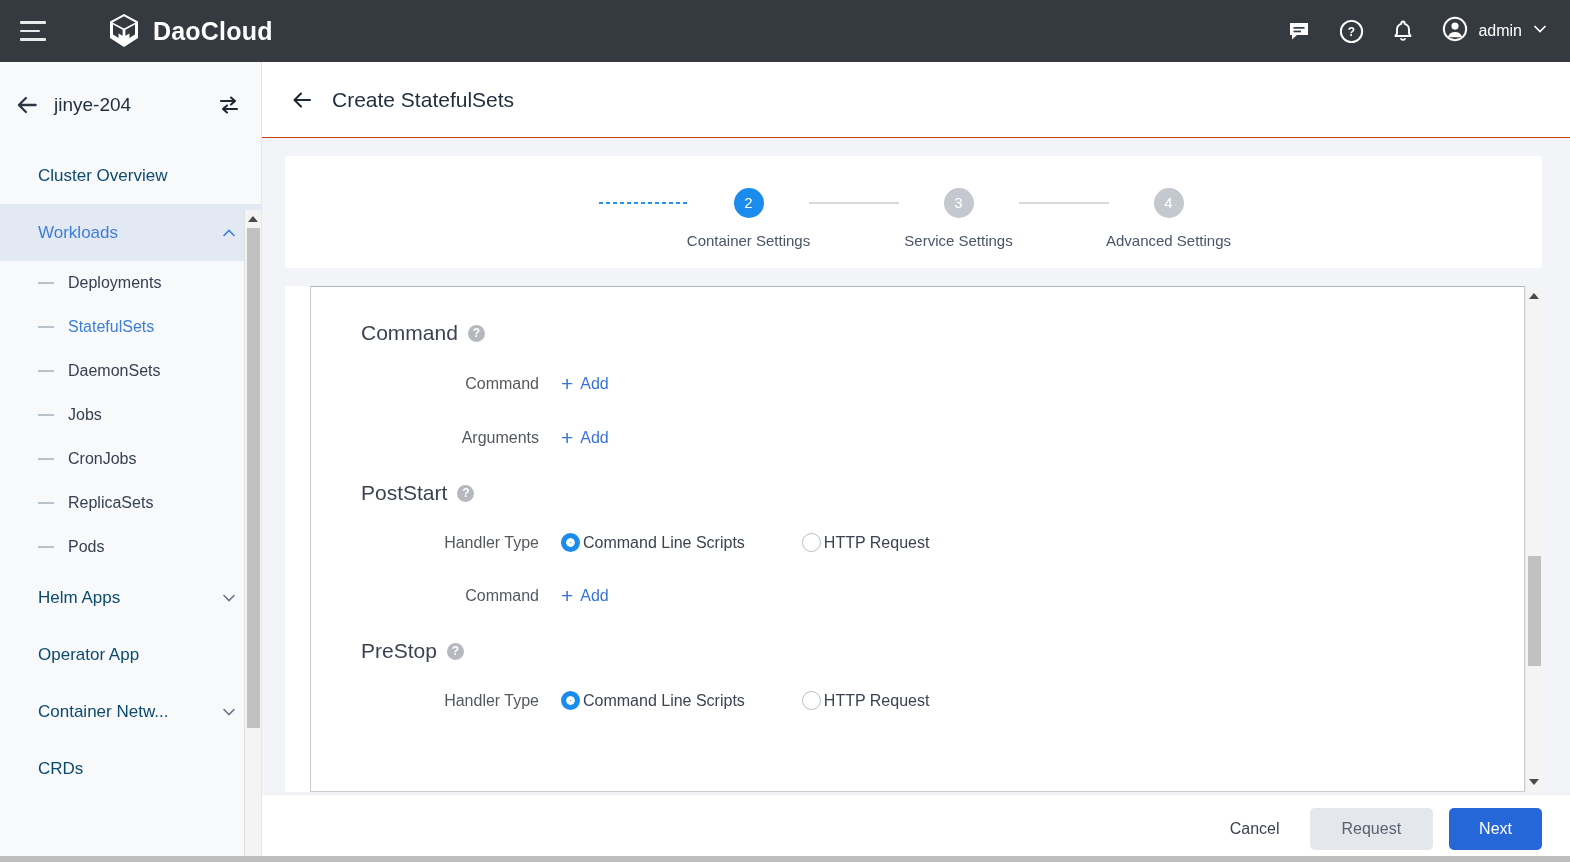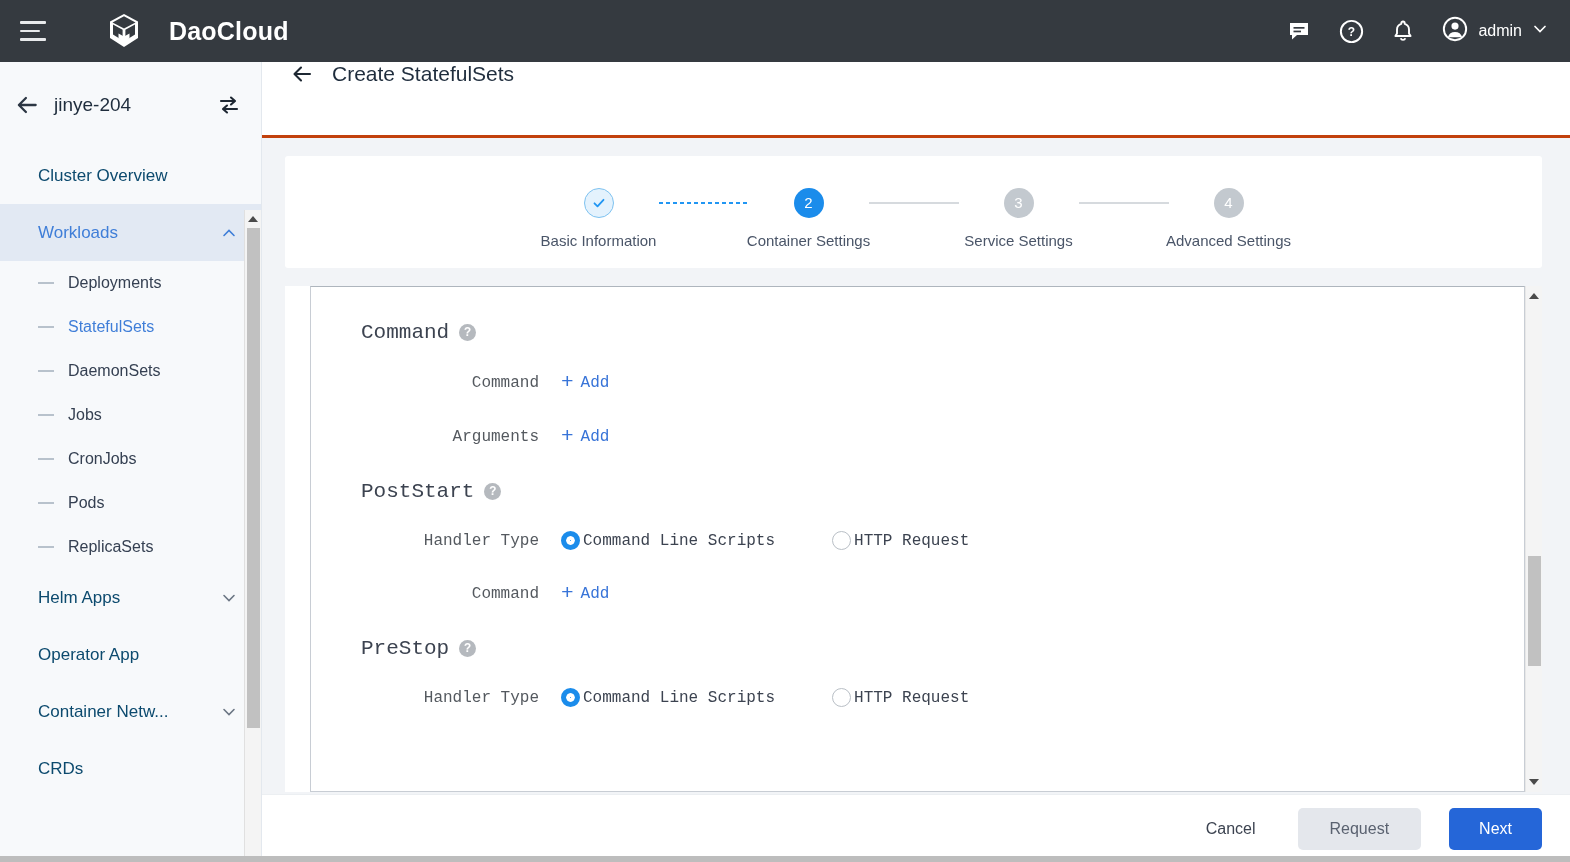--- a/index.html
+++ b/index.html
@@ -22,21 +22,21 @@
     display: flex; flex-direction: column; justify-content: center;
     align-items: flex-start; gap: 6px; cursor: pointer;
   }
   .hamburger i { display:block; height: 2.5px; background: #e8eaec; border-radius: 1px; }
   .hamburger i:nth-child(1){ width: 26px; }
   .hamburger i:nth-child(2){ width: 20px; }
   .hamburger i:nth-child(3){ width: 26px; }
 
   .brand { display: flex; align-items: center; gap: 12px; margin-left: 55px; }
   .brand-logo { width: 34px; height: 36px; }
-  .brand-name { color: #ffffff; font-size: 25px; font-weight: bold; letter-spacing: .2px; margin-left: 16px; }
+  .brand-name { color: #ffffff; font-size: 25px; font-weight: bold; letter-spacing: .2px; }
 
   .topbar-right {
     margin-left: auto; margin-right: 22px;
     display: flex; align-items: center; gap: 26px;
   }
   .tb-icon { width: 26px; height: 26px; display:flex; align-items:center; justify-content:center; cursor:pointer; }
   .user-chip { display:flex; align-items:center; gap: 10px; cursor:pointer; }
   .user-name { color: #ffffff; font-size: 16px; }
 
   
@@ -86,22 +86,22 @@
   }
 
   
   .main {
     position: absolute; top: 62px; left: 262px;
     width: 1308px; height: 800px;
     background: #f2f4f7;
   }
   .page-head {
     height: 76px; background: #ffffff;
-    display:flex; align-items:flex-start; gap: 18px; padding-left: 28px;
-    border-bottom: 3px solid #c2410c;
+    display:flex; align-items:center; gap: 18px; padding-left: 28px;
+    border-bottom: 1px solid #c2410c;
   }
   .ph-back { width: 24px; height: 24px; cursor:pointer; }
   .ph-title { font-size: 21px; color: #1f2d3d; }
 
   
   .step-card {
     margin: 18px 28px 0 23px;
     background: #ffffff; border-radius: 3px;
     height: 112px; display:flex; align-items:center; justify-content:center;
   }
@@ -127,21 +127,21 @@
   .form-card {
     margin: 18px 28px 0 23px;
     background: #ffffff;
     height: 506px; position: relative;
   }
   .form-panel {
     position:absolute; top: 0; left: 25px; right: 17px; bottom: 0;
     border: 1px solid #c8cdd4; border-top: 1px solid #aeb5bd;
     background:#fff; overflow:hidden;
   }
-  .form-inner { padding: 34px 0 0 50px; font-family: Liberation Mono, monospace; }
+  .form-inner { padding: 34px 0 0 50px; }
 
   .sec-title {
     display:flex; align-items:center; gap: 10px;
     font-size: 21px; color:#3c4350; margin-bottom: 28px;
   }
   .help-icon {
     width: 17px; height: 17px; border-radius:50%; background:#b5b9be;
     color:#fff; font-size: 12px; font-weight:bold;
     display:flex; align-items:center; justify-content:center; cursor:pointer;
   }
@@ -179,21 +179,21 @@
   .fc-thumb {
     position:absolute; left: 2px; top: 270px; width: 13px; height: 110px;
     background:#c1c1c1; cursor:pointer;
   }
 
   
   .footer {
     position:absolute; bottom: 0; left: 262px;
     width: 1308px; height: 68px; background:#ffffff;
     display:flex; align-items:center; justify-content:flex-end;
-    gap: 28px; padding-right: 28px;
+    gap: 16px; padding-right: 28px;
     border-top: 1px solid #eceff2;
   }
   .btn { border-radius: 5px; font-size: 16px; cursor:pointer; border:none; }
   .btn-text { background:transparent; color:#3c4350; padding: 11px 14px; }
   .btn-grey { background:#e4e7ec; color:#5a6270; padding: 12px 32px; }
   .btn-blue { background:#2566d8; color:#ffffff; padding: 12px 30px; }
 
   
   .win-hscroll {
     position:absolute; bottom: 0; left: 0; width: 1570px; height: 6px;
@@ -306,25 +306,25 @@
     <div class="sb-sub">
       <span class="dash"></span>
       <span>Jobs</span>
     </div>
     <div class="sb-sub">
       <span class="dash"></span>
       <span>CronJobs</span>
     </div>
     <div class="sb-sub">
       <span class="dash"></span>
+      <span>ReplicaSets</span>
+    </div>
+    <div class="sb-sub">
+      <span class="dash"></span>
       <span>Pods</span>
-    </div>
-    <div class="sb-sub">
-      <span class="dash"></span>
-      <span>ReplicaSets</span>
     </div>
     <div class="sb-item">
       <span>Helm Apps</span>
       <span class="chev">
         <svg width="16" height="16" viewBox="0 0 16 16">
           <path d="M3 5.5 L8 10.5 L13 5.5" fill="none" stroke="#6b7684" stroke-width="1.6" stroke-linecap="round"></path>
         </svg>
       </span>
     </div>
     <div class="sb-item">
@@ -357,28 +357,20 @@
       <svg width="24" height="24" viewBox="0 0 24 24">
         <path d="M20 12 H5 M11 5.5 L4.5 12 L11 18.5" fill="none" stroke="#1e2833" stroke-width="2.1" stroke-linecap="round" stroke-linejoin="round"></path>
       </svg>
     </span>
     <span class="ph-title">Create StatefulSets</span>
   </div>
 
   <div class="step-card">
     <div class="stepper">
 
-      <div class="step">
-        <div class="step-circle done">
-          <svg width="16" height="16" viewBox="0 0 16 16">
-            <path d="M3.5 8.3 L6.5 11.3 L12.5 4.8" fill="none" stroke="#2196f3" stroke-width="1.8" stroke-linecap="round" stroke-linejoin="round"></path>
-          </svg>
-        </div>
-        <div class="step-label">Basic Information</div>
-      </div>
 
       <div class="step-line dotted"></div>
 
       <div class="step">
         <div class="step-circle current">2</div>
         <div class="step-label">Container Settings</div>
       </div>
 
       <div class="step-line solid"></div>
 

